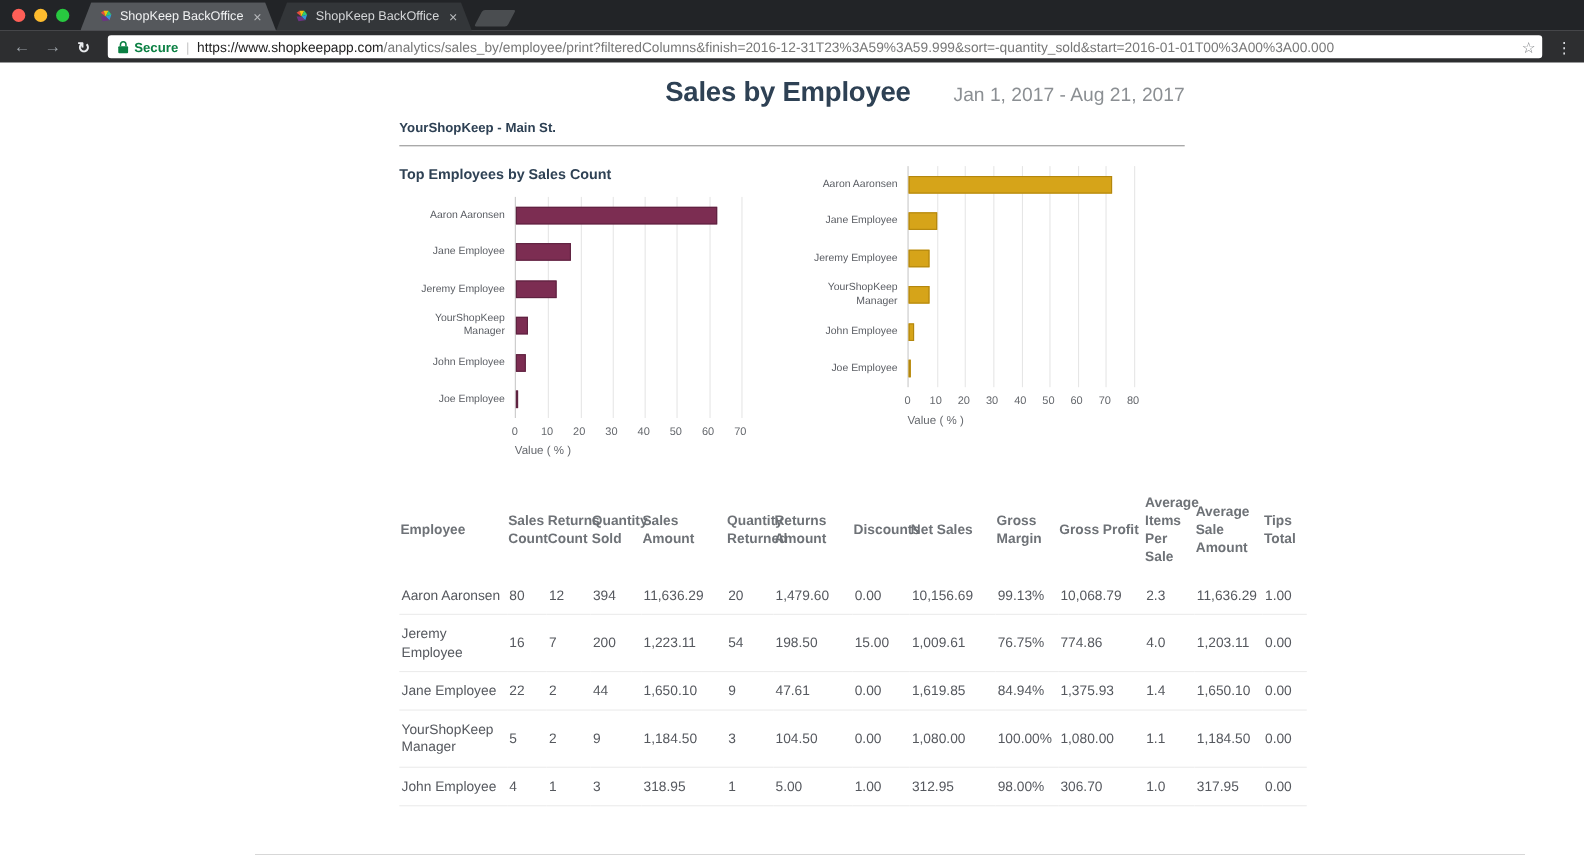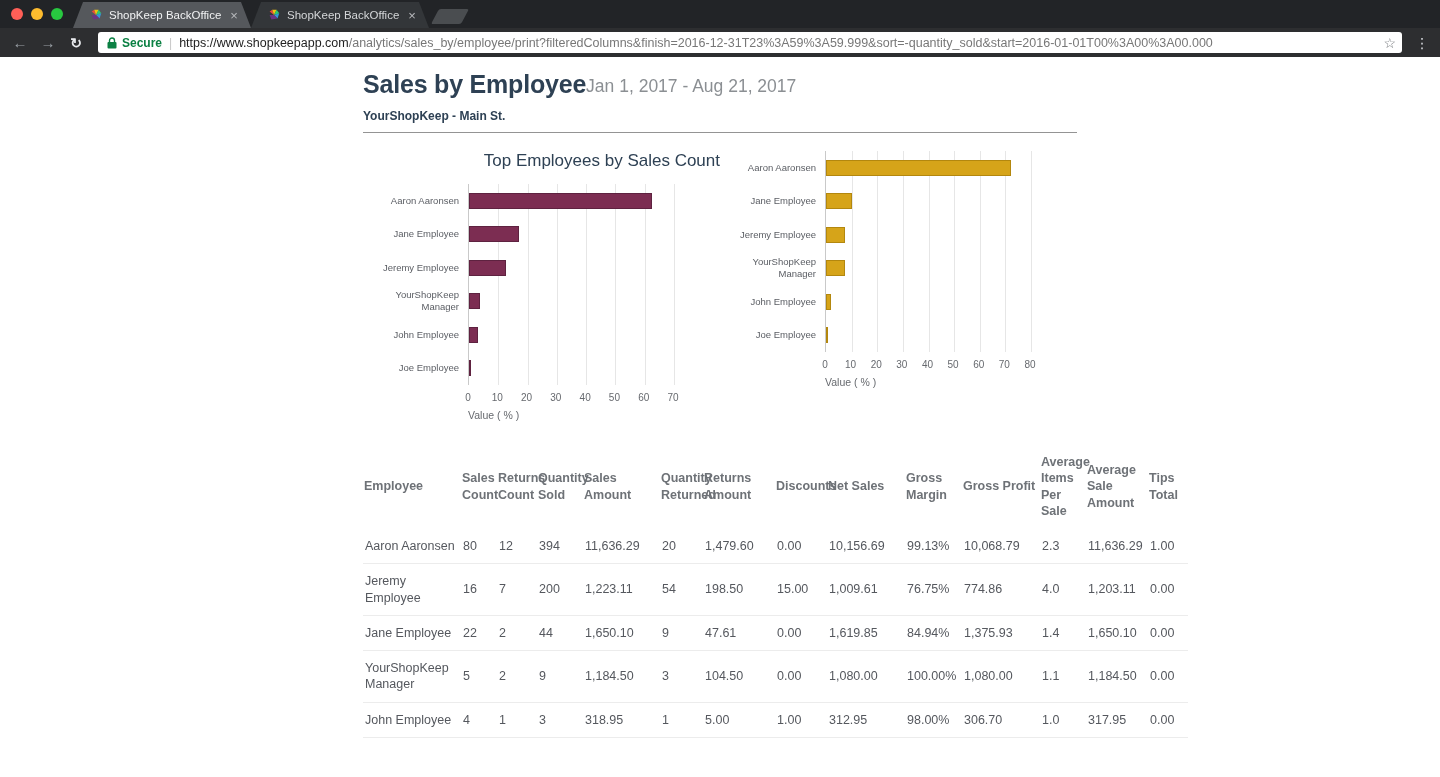--- a/index.html
+++ b/index.html
@@ -33,30 +33,30 @@
   .secure { color:#0b8043; font-size:12px; font-weight:bold; margin-right:7px; }
   .url-div { color:#c7c7c7; margin-right:7px; font-size:12px; }
   .url { font-size:12.5px; color:#777; white-space:nowrap; overflow:hidden; flex:1; }
   .url .host { color:#222; font-weight:normal; }
   .star { color:#75787c; font-size:14px; margin-left:6px; }
   .menu-dots { color:#dadce0; font-size:14px; width:20px; text-align:center; letter-spacing:0; }
 
   
   .page { flex:1; background:#fff; overflow:hidden; position:relative; }
   .report-header { margin:13px 0 0 363px; width:714px; }
-  .title-row { display:flex; justify-content:flex-start; align-items:flex-start; }
+  .title-row { display:flex; justify-content:flex-end; align-items:flex-start;gap:39px; }
   .report-title { font-size:25px; font-weight:700; color:#2e4154; letter-spacing:-0.2px; }
   .date-range { font-size:17.5px; color:#8b8f93; margin-top:6px; }
   .store-name { font-size:12px; font-weight:700; color:#2e4154; margin-top:10px; }
   .rule { border:none; border-top:1px solid #949494; margin-top:9px; }
 
   
   .charts { margin:18px 0 0 363px; width:714px; display:flex; }
   .chart { width:357px; }
-  .chart-title { text-align:right; font-size:17px; font-weight:400; color:#2e4154; margin-bottom:13px; }
+  .chart-title { text-align:left; font-size:13px; font-weight:700; color:#2e4154; margin-bottom:13px; }
   .chart-body { display:flex; }
   .chart-labels { width:105px; flex:none; }
   .chart-label { height:33.5px; display:flex; align-items:center; justify-content:flex-end; text-align:right;
                  font-size:9.5px; color:#5a5d63; line-height:1.25; padding-right:9px; }
   .chart-plot { position:relative; width:215px; border-left:1px solid #c9c9c9; }
   .gridline { position:absolute; top:0; bottom:0; width:1px; background:#e6e6e6; }
   .bar-row { height:33.5px; display:flex; align-items:center; position:relative; }
   .bar { height:16px; min-width:1.5px; }
   .chart-axis { position:relative; height:13px; margin-top:7px; }
   .tick { position:absolute; transform:translateX(-50%); font-size:10px; color:#66696e; }

